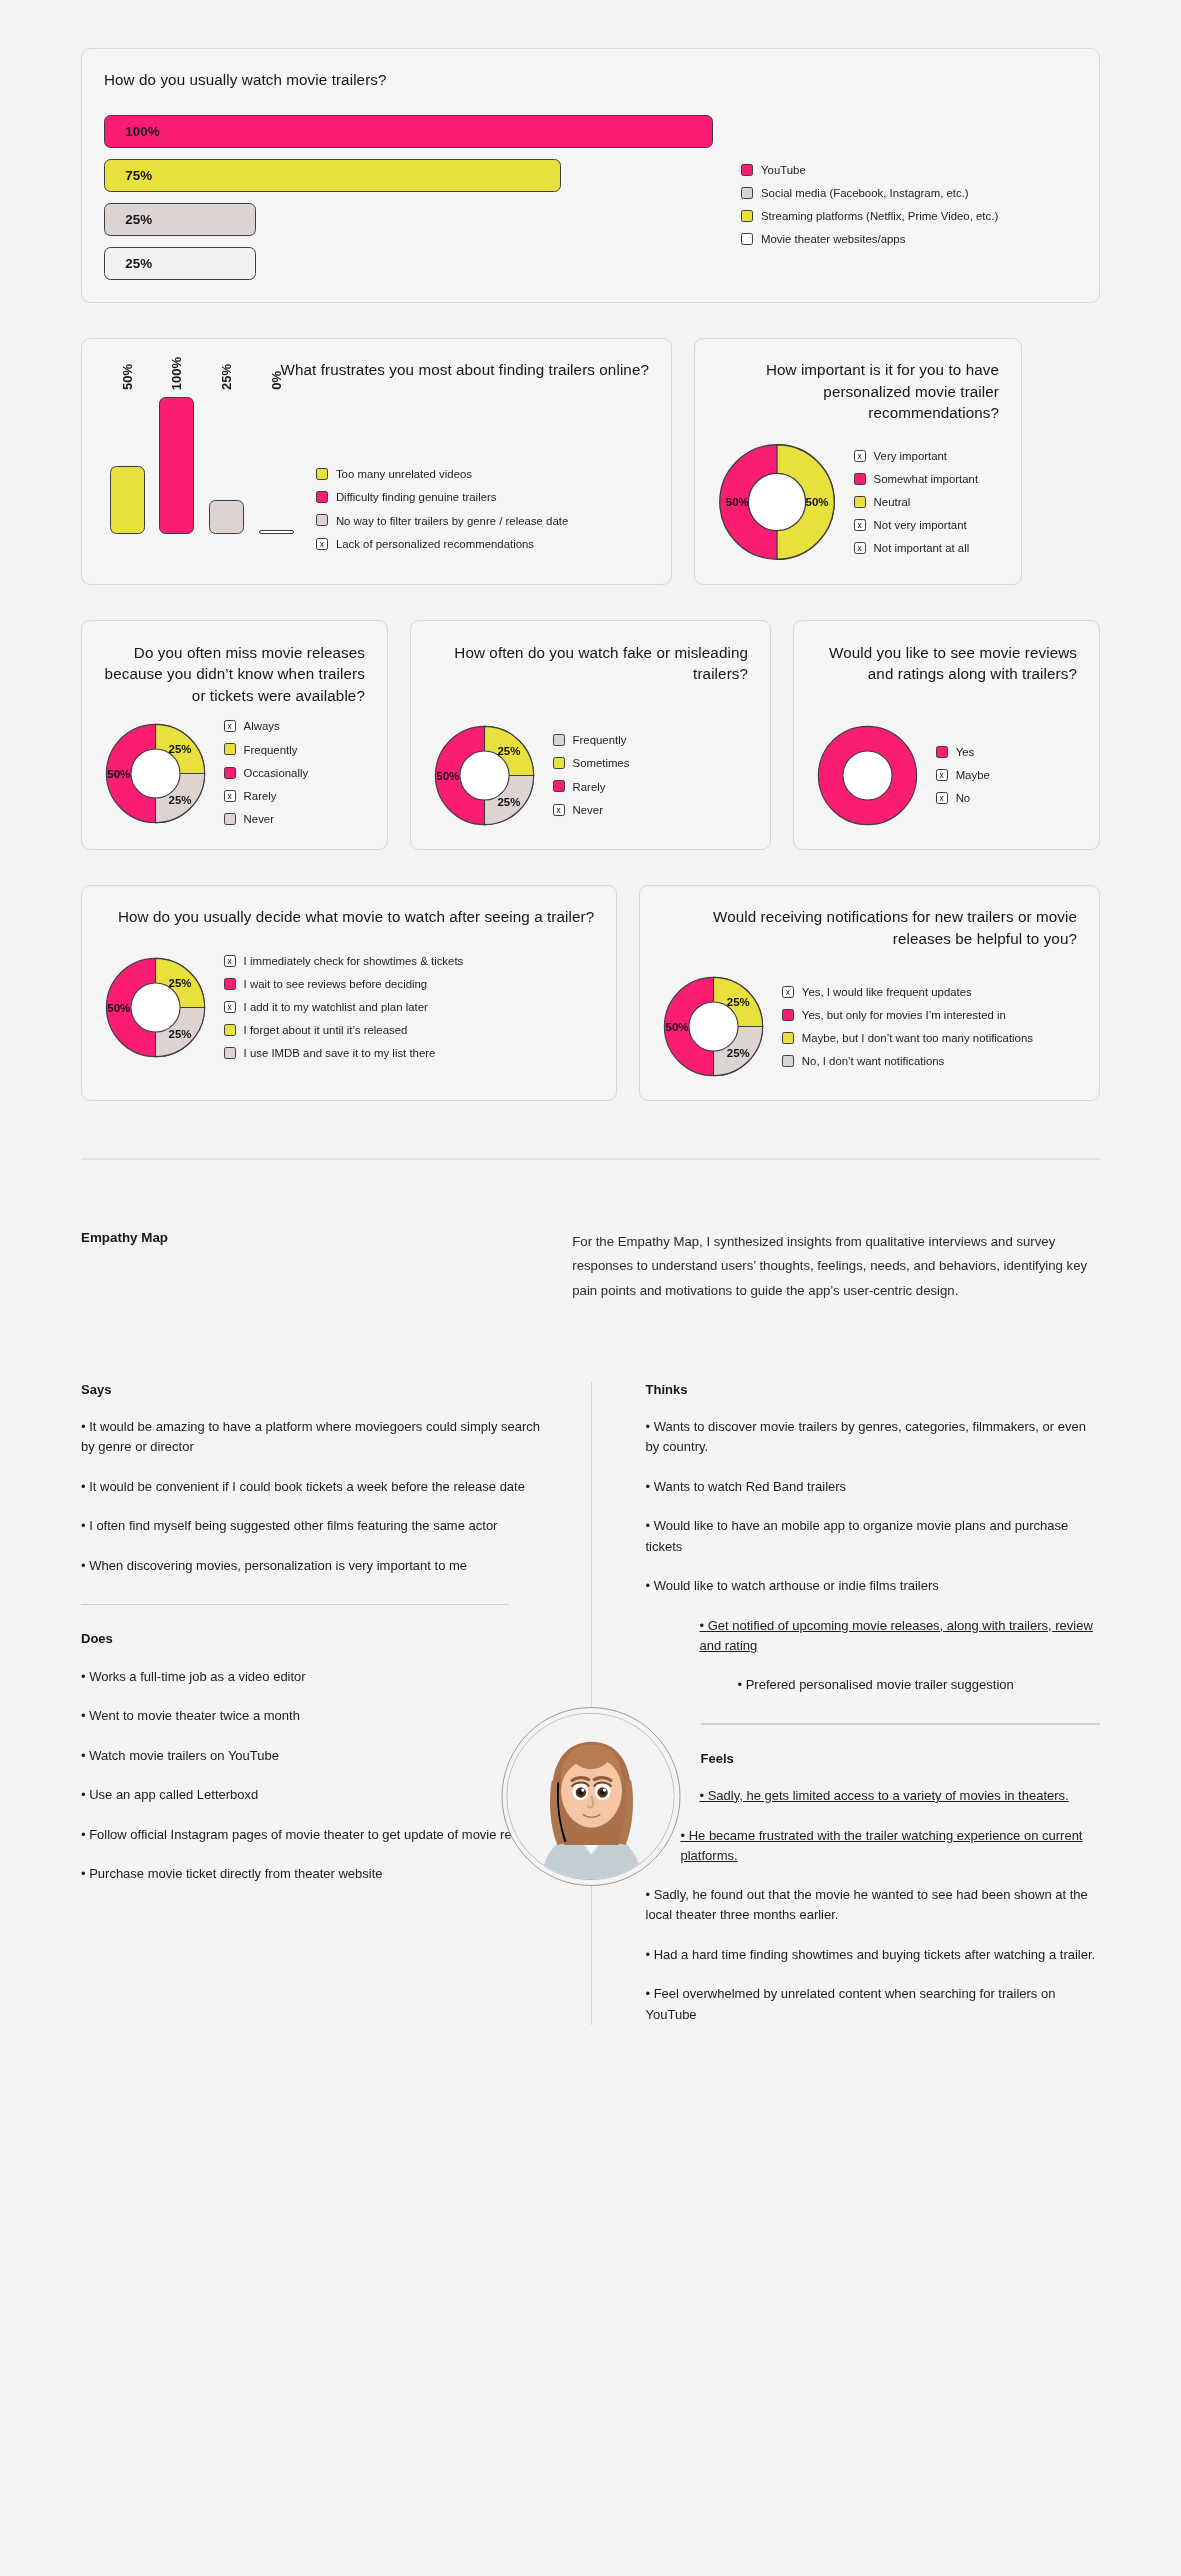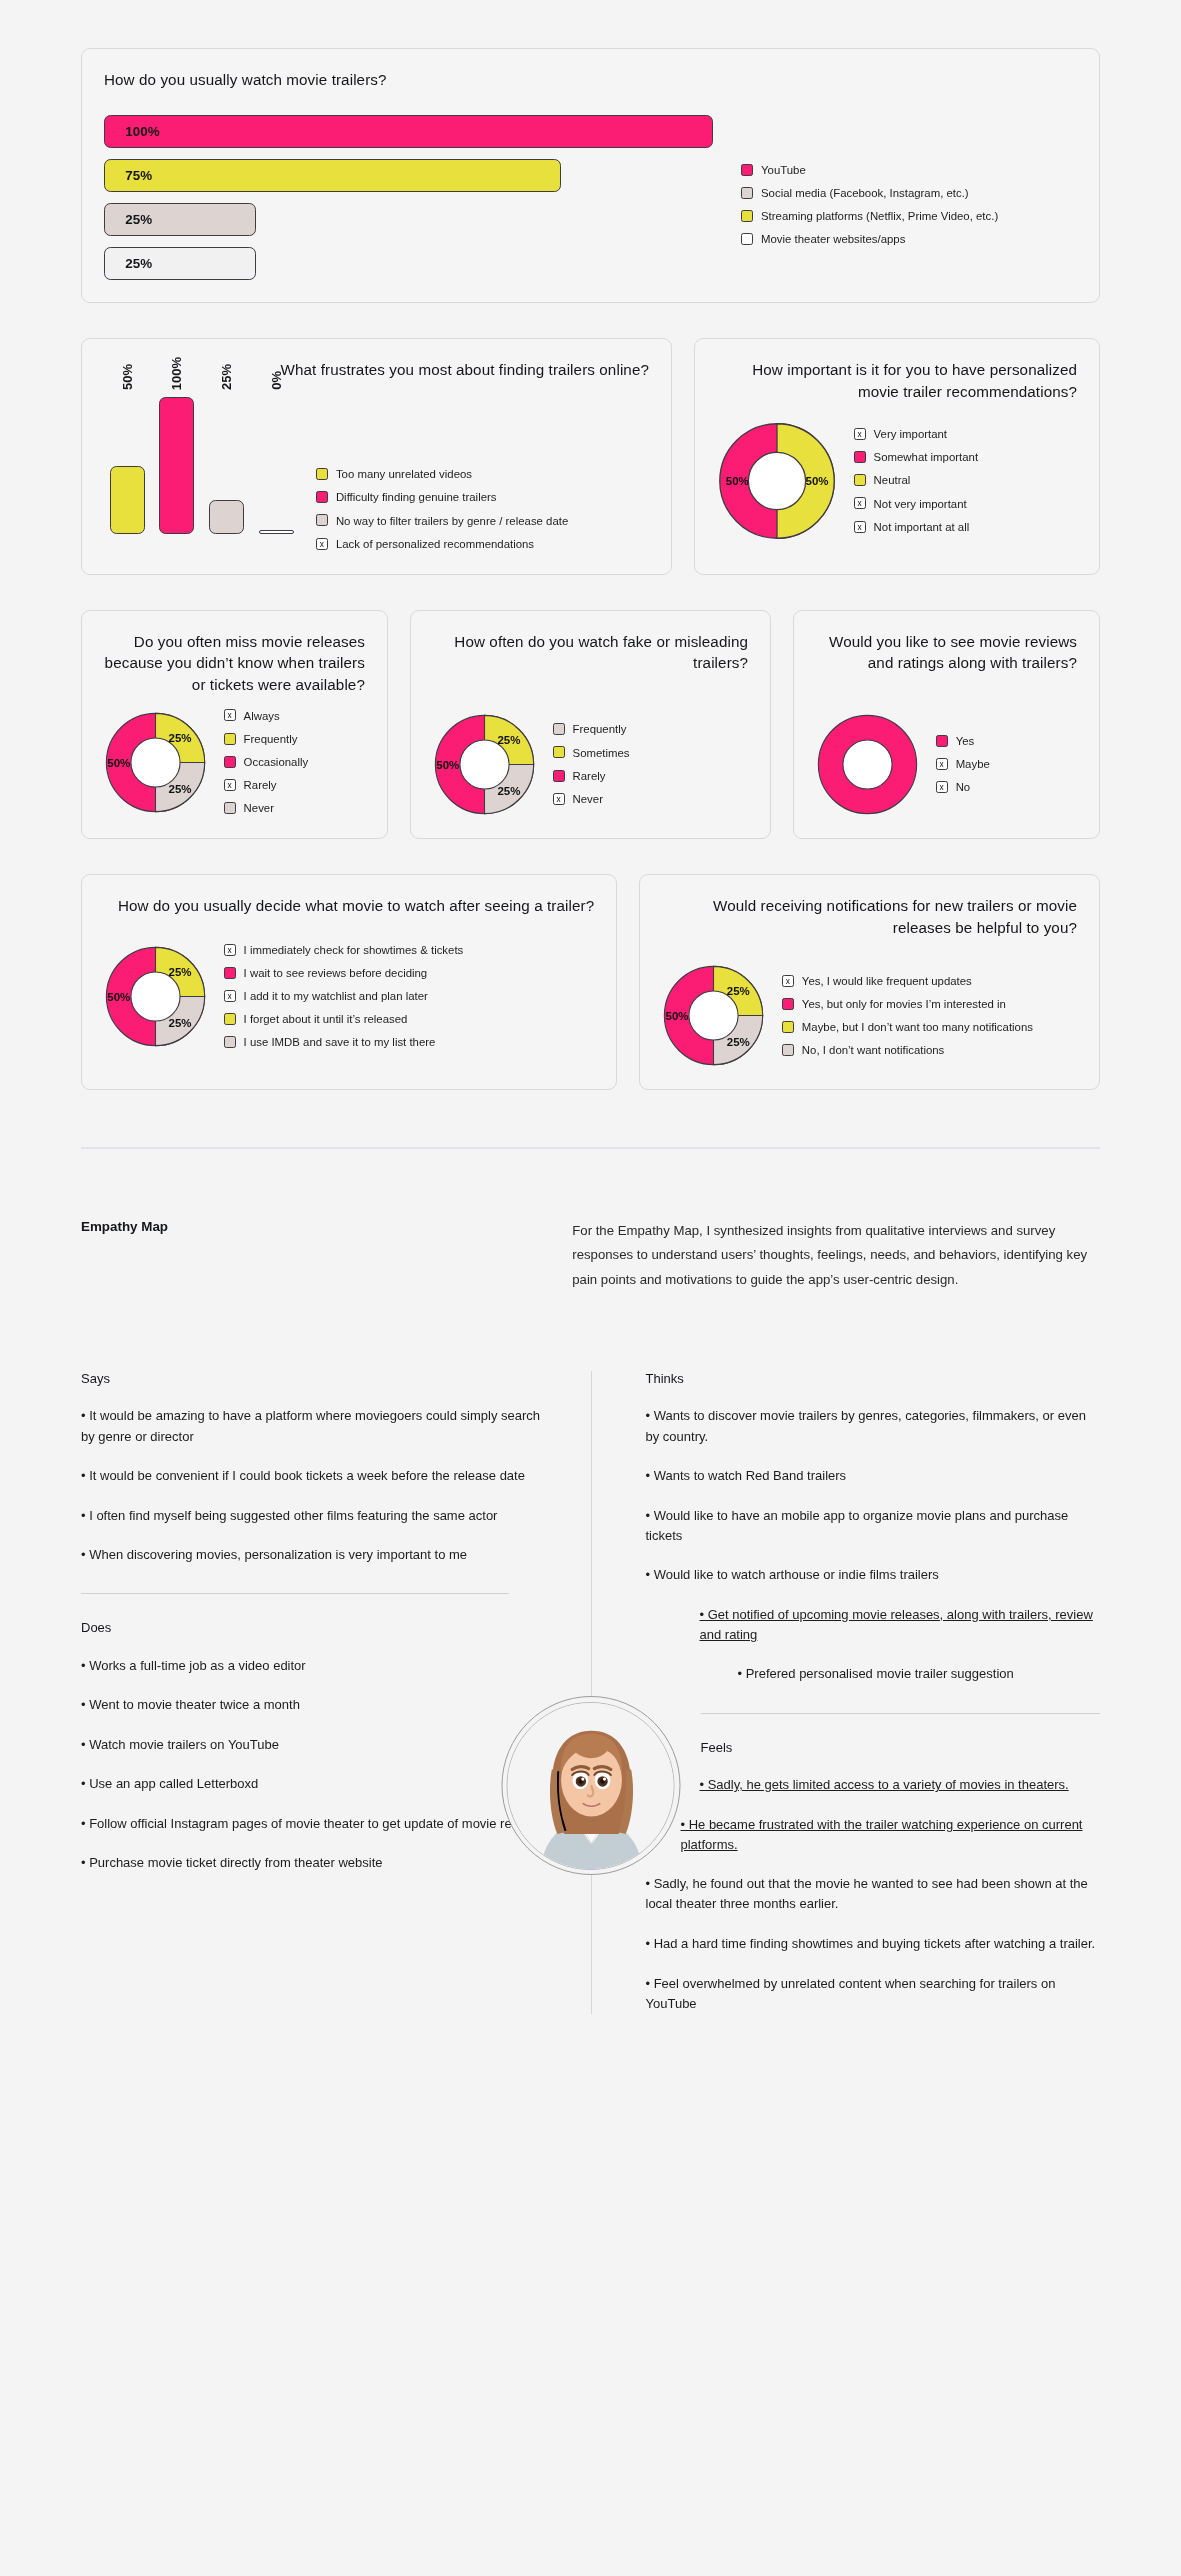--- a/index.html
+++ b/index.html
@@ -107,21 +107,21 @@
   
   .empathy-head { display: flex; padding: 0 81px; margin-top: 70px; }
   .empathy-head .lbl { width: 498px; font-size: 13.4px; font-weight: bold; color: #15161a; }
   .empathy-head .desc { width: 535px; font-size: 13.2px; line-height: 1.85; color: #2a2a2c; }
 
   .quadrants { position: relative; margin-top: 79px; padding: 0 81px; }
   .qgrid { display: flex; }
   .qcol { width: 50%; }
   .qcol.left { padding-right: 41px; }
   .qcol.right { padding-left: 55px; }
-  .qhead { font-size: 13px; font-weight: normal; margin-bottom: 20.3px; color: #15161a; }
+  .qhead { font-size: 13px; font-weight: bold; margin-bottom: 20.3px; color: #15161a; }
   .bullets { display: flex; flex-direction: column; gap: 19.4px; }
   .bullet { font-size: 13px; line-height: 1.55; color: #1d1d1f; }
   .bullet.indent1 { padding-left: 54px; text-decoration: underline; }
   .bullet.indent2 { padding-left: 92px; }
 
   .vline {
     position: absolute;
     left: 50%; top: 0; bottom: 0;
     width: 1.2px; background: #d6d6da;
   }
@@ -244,21 +244,21 @@
             </div>
             <div class="legend-item">
               <span class="swatch x" style="background:#ffffff"></span>
               <span>Lack of personalized recommendations</span>
             </div>
           </div>
         </div>
       </div>
     </div>
 
-    <div class="card" style="width:406px">
+    <div class="card" style="width:328px">
       <div class="card-title">How important is it for you to have personalized movie trailer recommendations?</div>
       <div class="donut-wrap">
         <div class="donut">
           <svg width="120" height="120" viewBox="0 0 130 130">
             <circle cx="65" cy="65" r="62" fill="#fb1d73" stroke="#3f3b42" stroke-width="1.4"></circle>
             <path d="M65 3 A62 62 0 0 1 65 127 Z" fill="#e8e03c" stroke="#3f3b42" stroke-width="1.4"></path>
             <circle cx="65" cy="65" r="31" fill="#ffffff" stroke="#3f3b42" stroke-width="1.4"></circle>
           </svg>
           <span class="seglabel" style="left:20.3px;top:60px">50%</span>
           <span class="seglabel" style="left:100px;top:60px">50%</span>

